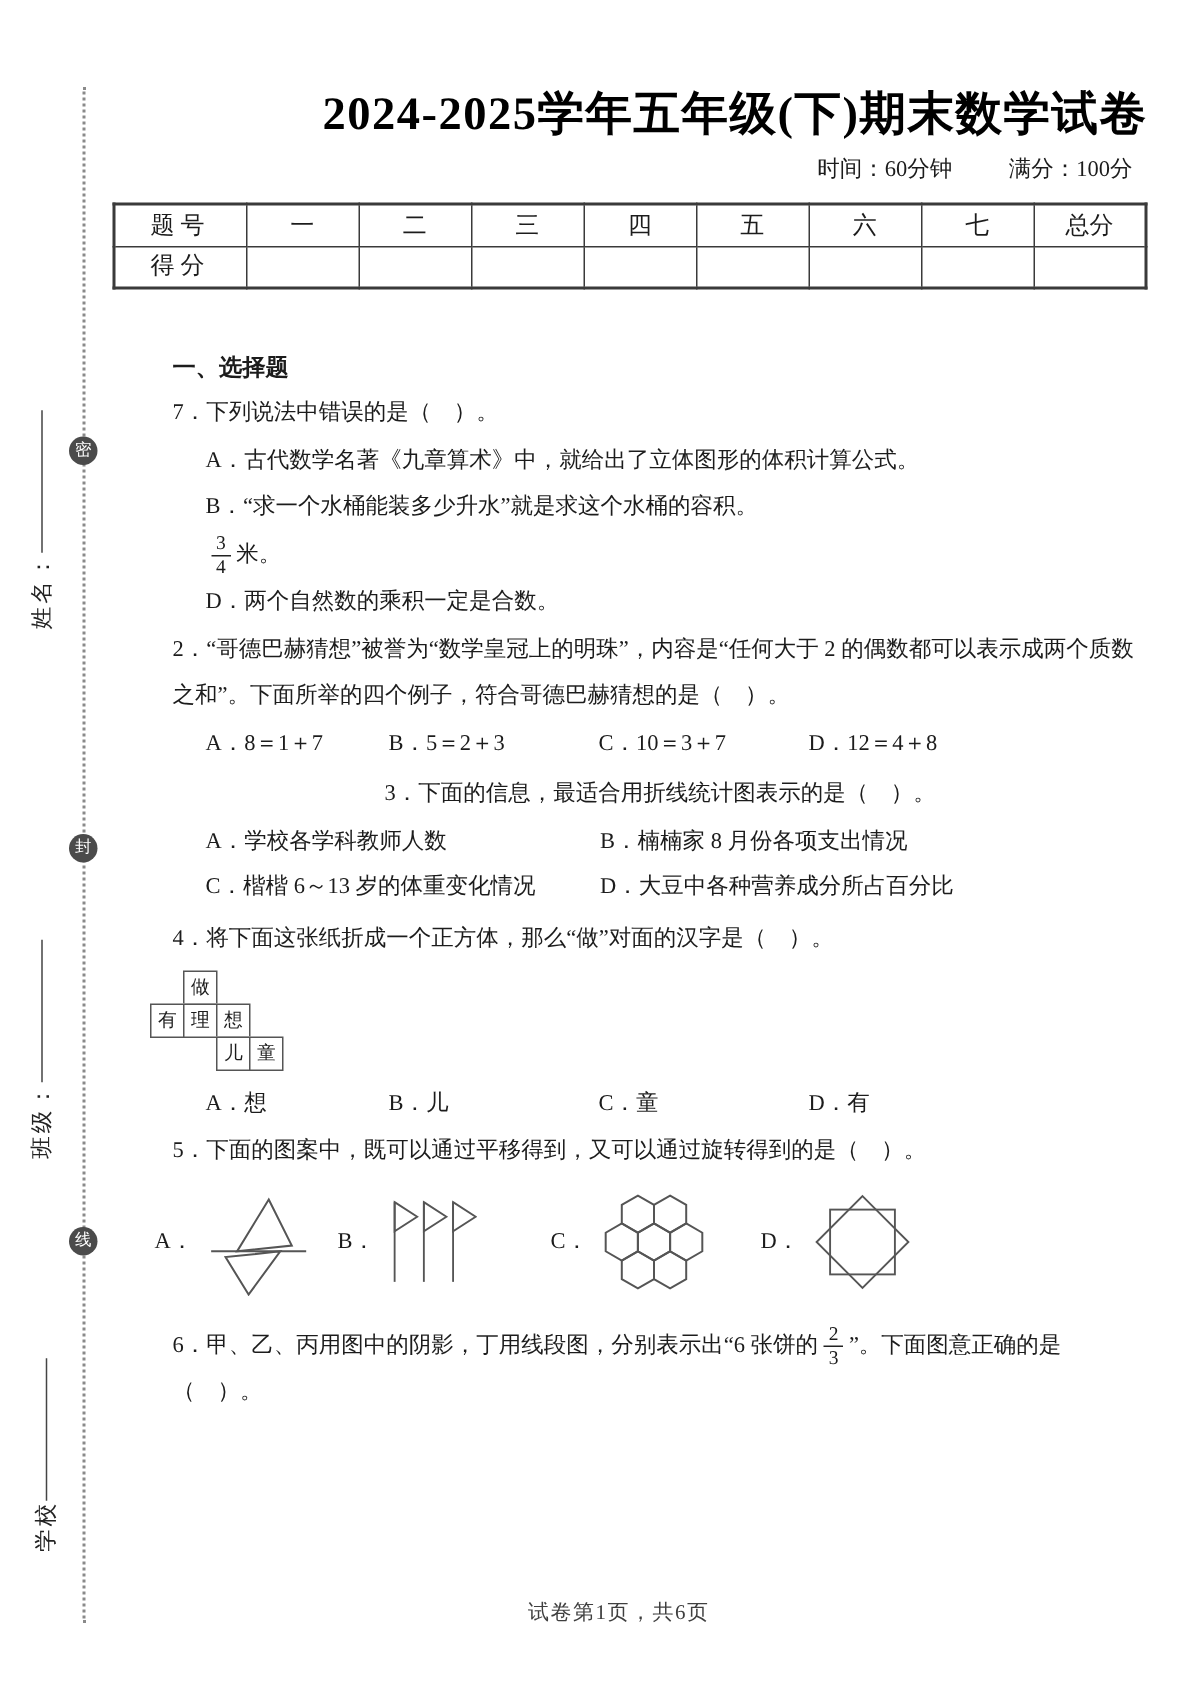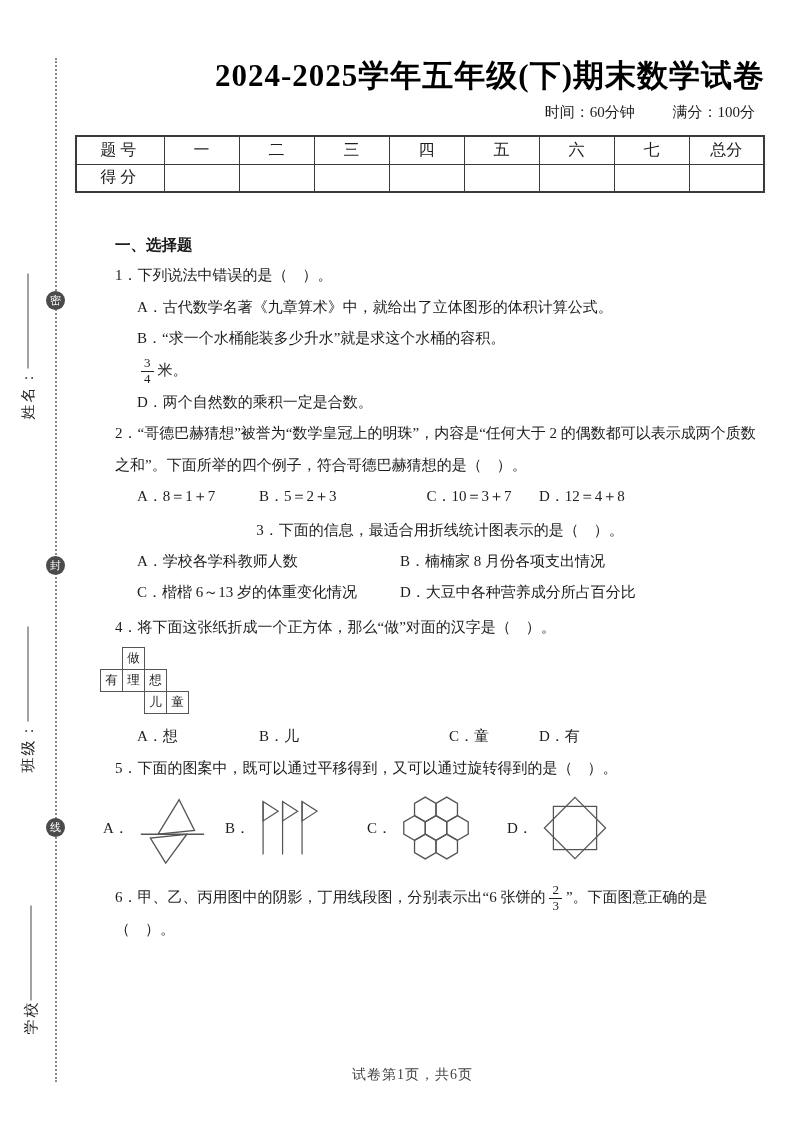--- a/index.html
+++ b/index.html
@@ -53,21 +53,21 @@
   table.score-table td.first { width:88px; letter-spacing:4px; }
 
   .sec-heading { margin:42px 0 0 40px; font-weight:bold; font-size:15.5px; }
 
   .stem { margin-left:40px; font-size:15px; line-height:2.1; }
   .opts-block { margin-left:62px; font-size:15px; }
   .opts-block p { line-height:2.1; }
   .opts-row { margin-left:62px; font-size:15px; display:flex; line-height:2.1; }
   .opts-row span:nth-child(1){ width:122px; }
   .opts-row span:nth-child(2){ width:140px; }
-  .opts-row span:nth-child(3){ width:140px;text-align:center; }
+  .opts-row span:nth-child(3){ width:140px; }
   .opts-grid {
     margin-left:62px; font-size:15px; display:grid;
     grid-template-columns:263px 1fr; line-height:2.05;
   }
 
   .frac {
     display:inline-block; vertical-align:middle; text-align:center;
     font-size:13px; line-height:1.15; margin:0 4px;
   }
   .frac .num { display:block; border-bottom:1px solid #222; padding:0 3px; }
@@ -153,21 +153,21 @@
       <td></td>
       <td></td>
       <td></td>
     </tr>
   </tbody>
     </table>
 
   <div class="sec-heading">一、选择题</div>
 
   <div>
-    <p class="stem" style="margin-top:4px;">1．下列说法中错误的是（　）。</p>
+    <p class="stem" style="margin-top:4px;">7．下列说法中错误的是（　）。</p>
     <div class="opts-block">
       <p>A．古代数学名著《九章算术》中，就给出了立体图形的体积计算公式。</p>
       <p>B．“求一个水桶能装多少升水”就是求这个水桶的容积。</p>
       <p><span class="frac"><span class="num">3</span><span class="den">4</span></span><span>米。</span></p>
       <p>D．两个自然数的乘积一定是合数。</p>
     </div>
   </div>
 
   <div>
     <p class="stem">2．“哥德巴赫猜想”被誉为“数学皇冠上的明珠”，内容是“任何大于 2 的偶数都可以表示成两个质数之和”。下面所举的四个例子，符合哥德巴赫猜想的是（　）。</p>

